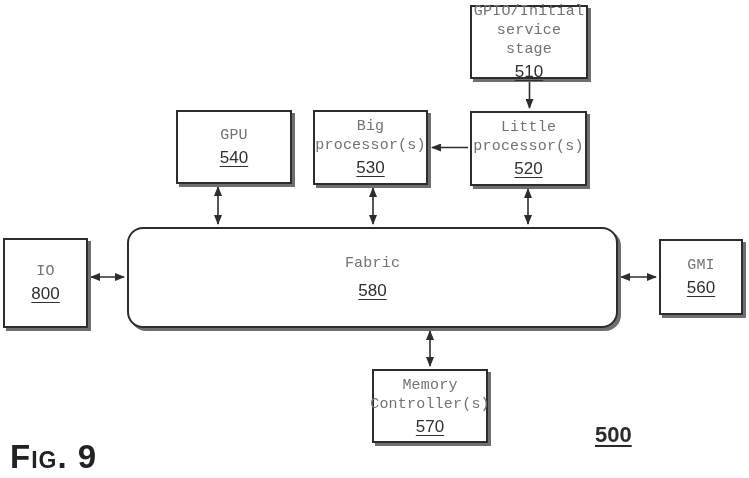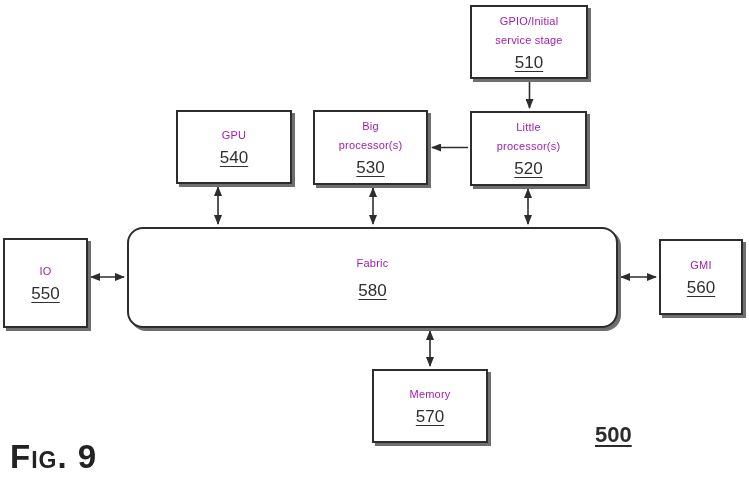--- a/index.html
+++ b/index.html
@@ -31,24 +31,25 @@
     border: 2px solid #2d2d2d;
     box-shadow: 3px 3px 0 #6f6f6f;
     display: flex;
     flex-direction: column;
     align-items: center;
     justify-content: center;
     text-align: center;
     z-index: 2;
   }
   .box .lbl {
-    font-size: 11px;
+    font-size: 15px;
     line-height: 19px;
-    color: #a21caf;
+    color: #737373;
     letter-spacing: 0.2px;
+    font-family: Liberation Mono, monospace;
   }
   .box .ref {
     margin-top: 3px;
     font-size: 17px;
     font-weight: normal;
     color: #2f2f2f;
     text-decoration: underline;
     text-underline-offset: 3px;
   }
   #node-gpio   { left: 470px; top: 5px;   width: 118px; height: 74px; }
@@ -127,29 +128,30 @@
     <div class="ref">520</div>
   </div>
 
   <div class="box" id="node-fabric">
     <div class="lbl">Fabric</div>
     <div class="ref">580</div>
   </div>
 
   <div class="box" id="node-io">
     <div class="lbl">IO</div>
-    <div class="ref">550</div>
+    <div class="ref">800</div>
   </div>
 
   <div class="box" id="node-gmi">
     <div class="lbl">GMI</div>
     <div class="ref">560</div>
   </div>
 
   <div class="box" id="node-memory">
     <div class="lbl">Memory</div>
+    <div class="lbl">Controller(s)</div>
     <div class="ref">570</div>
   </div>
 
   <div id="diagram-ref">500</div>
   <div id="fig-label">Fig. 9</div>
 
 </div>
 
 </body></html>

